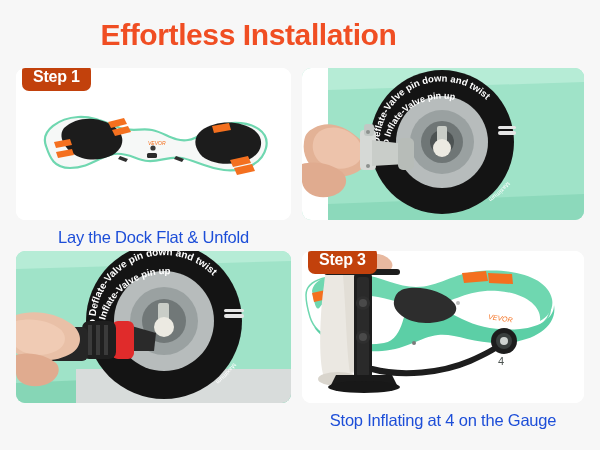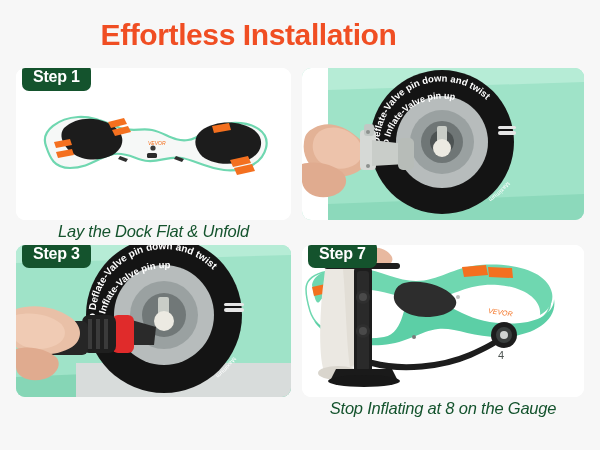--- a/index.html
+++ b/index.html
@@ -47,34 +47,33 @@
   }
   .panel {
     position: relative;
     width: 100%;
     height: 152px;
     border-radius: 9px;
     overflow: hidden;
     background: #ffffff;
   }
   .cap {
-    margin-top: 1px;
+    margin-top: 7px;
     text-align: center;
     font-size: 16.5px;
-    color: #14532d;
+    color: #1d4ed8;
     line-height: 20px;
     white-space: nowrap;
     letter-spacing: -0.2px;
-    font-style: italic;
   }
   .badge {
     position: absolute;
     top: -4px;
     left: 6px;
-    background: #14532d;
+    background: #c2410c;
     color: #ffffff;
     font-size: 16px;
     font-weight: bold;
     padding: 4px 11px 5px 11px;
     border-radius: 7px;
     z-index: 12;
     line-height: 18px;
     letter-spacing: -0.2px;
   }
   .scene {
@@ -215,21 +214,20 @@
               <rect x="80" y="74" width="4" height="30" fill="#3b3b3b"></rect>
               <rect x="88" y="74" width="4" height="30" fill="#3b3b3b"></rect>
             </g>
             <g>
               <path d="M0 64 C18 58 40 62 54 72 C66 80 68 94 56 102 C40 112 14 112 0 102 Z" fill="#e9c0a7"></path>
               <path d="M0 70 C16 66 34 70 44 78 C52 85 50 95 40 100 C26 107 8 104 0 96 Z" fill="#f0cbb4"></path>
               <path d="M0 104 C14 100 30 104 40 112 C46 118 42 130 28 134 C14 138 0 132 0 122 Z" fill="#e0ab8f"></path>
             </g>
           </svg>
         </div>
-        <div class="badge">Step 3</div>
       </div>
     </div>
 
     <div class="cell">
       <div class="panel">
         <div class="scene">
           <svg class="pump-svg" viewBox="0 0 282 152" preserveAspectRatio="none">
             <rect x="0" y="0" width="282" height="152" fill="#ffffff"></rect>
             <g>
               <path d="M4 44 C4 28 30 22 54 26 C76 30 92 40 112 40 C134 40 150 26 176 24 C214 21 244 32 248 52 C252 72 228 86 198 86 C172 86 154 78 136 80 C118 82 108 96 80 98 C44 100 14 86 8 66 C5 56 4 50 4 44 Z" fill="#ffffff" stroke="#6fd7b0" stroke-width="1.5"></path>
@@ -262,19 +260,19 @@
               <circle cx="61" cy="86" r="7" fill="#2f2f2f"></circle>
               <circle cx="61" cy="86" r="4" fill="#4a4a4a"></circle>
               <path d="M70 118 C100 126 140 122 168 110 C186 102 196 96 200 92" fill="none" stroke="#1d1d1d" stroke-width="6" stroke-linecap="round"></path>
               <circle cx="202" cy="90" r="13" fill="#1d1d1d"></circle>
               <circle cx="202" cy="90" r="8" fill="#3a3f3e"></circle>
               <circle cx="202" cy="90" r="4" fill="#cfd3d1"></circle>
               <text x="196" y="114" font-size="11" fill="#4c5350" font-family="Liberation Sans, sans-serif">4</text>
             </g>
           </svg>
         </div>
-        <div class="badge">Step 7</div>
-      </div>
-      <div class="cap">Stop Inflating at 8 on the Gauge</div>
+        <div class="badge">Step 3</div>
+      </div>
+      <div class="cap">Stop Inflating at 4 on the Gauge</div>
     </div>
 
   </div>
 </div>
 
 </body></html>

